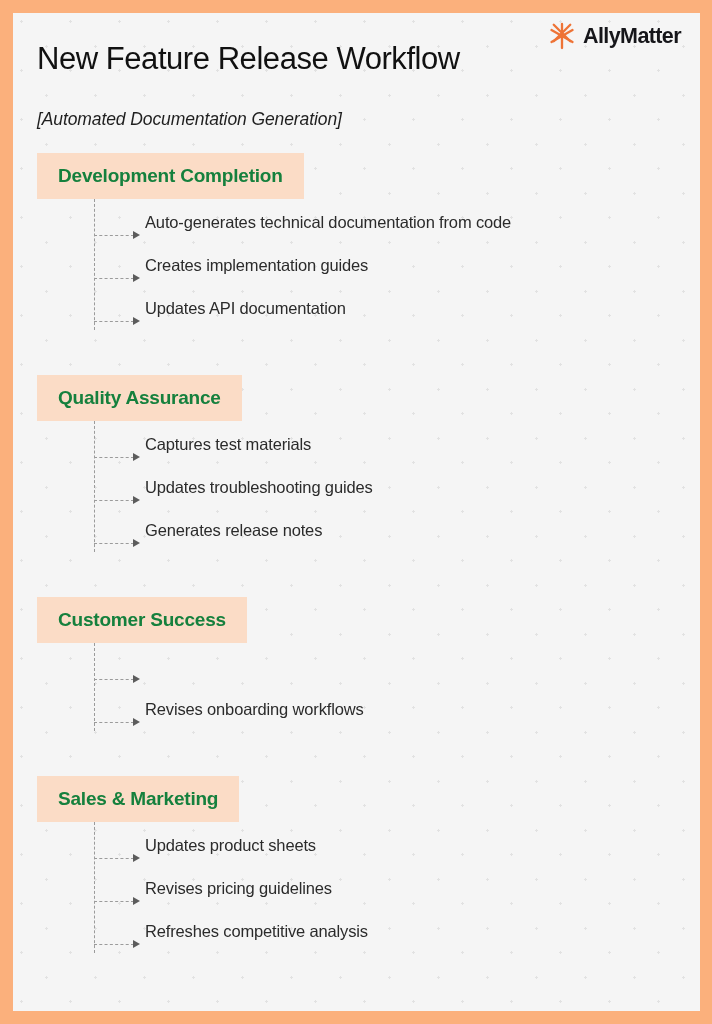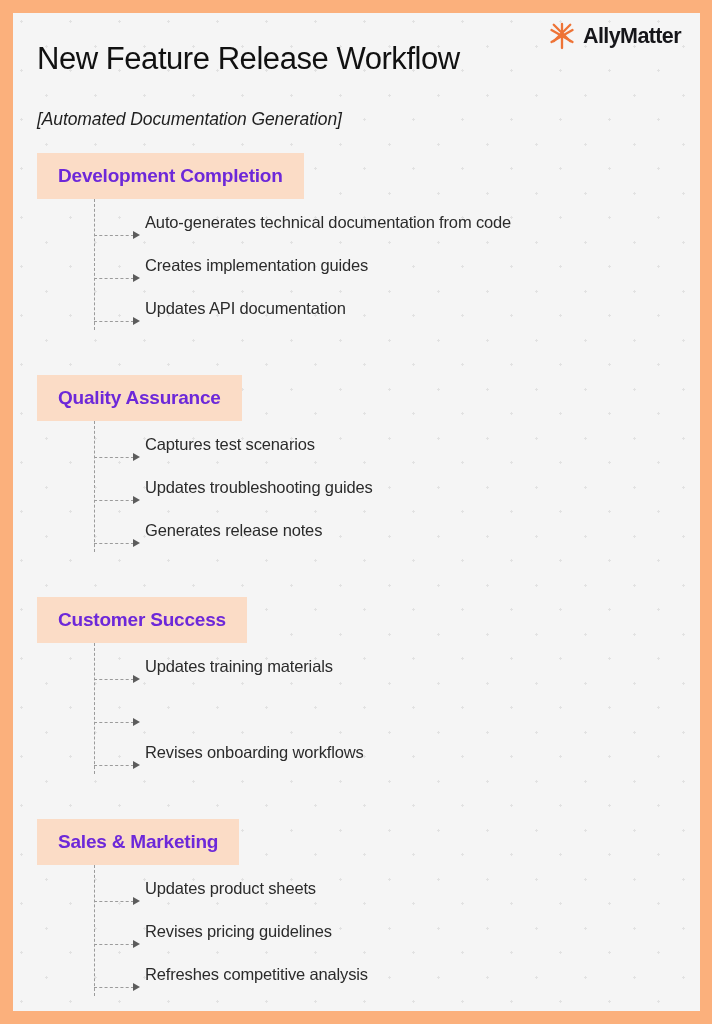--- a/index.html
+++ b/index.html
@@ -96,21 +96,21 @@
     padding-bottom: 0;
   }
 
   .section-header {
     display: inline-block;
     margin-left: 24px;
     background: #fbdcc6;
     padding: 13px 21px 14px 21px;
     font-size: 19px;
     font-weight: bold;
-    color: #6d28d9;
+    color: #15803d;
     letter-spacing: -0.2px;
     line-height: 1;
     white-space: nowrap;
   }
 
   .items {
     position: relative;
     margin-top: 0;
     padding-top: 14px;
   }
@@ -214,45 +214,38 @@
               </span>
               <span class="item-label">Updates API documentation</span>
             </div>
           </div></div>
         <div class="section"><div class="section-header">Quality Assurance</div><div class="items">
             <div class="item">
               <span class="branch">
                 <span class="dashline"></span>
                 <span class="arrowhead"></span>
               </span>
-              <span class="item-label">Captures test scenarios</span>
+              <span class="item-label">Captures test materials</span>
             </div>
             <div class="item">
               <span class="branch">
                 <span class="dashline"></span>
                 <span class="arrowhead"></span>
               </span>
               <span class="item-label">Updates troubleshooting guides</span>
             </div>
             <div class="item">
               <span class="branch">
                 <span class="dashline"></span>
                 <span class="arrowhead"></span>
               </span>
               <span class="item-label">Generates release notes</span>
             </div>
           </div></div>
         <div class="section"><div class="section-header">Customer Success</div><div class="items">
-            <div class="item">
-              <span class="branch">
-                <span class="dashline"></span>
-                <span class="arrowhead"></span>
-              </span>
-              <span class="item-label">Updates training materials</span>
-            </div>
             <div class="item">
               <span class="branch">
                 <span class="dashline"></span>
                 <span class="arrowhead"></span>
               </span>
             </div>
             <div class="item">
               <span class="branch">
                 <span class="dashline"></span>
                 <span class="arrowhead"></span>

